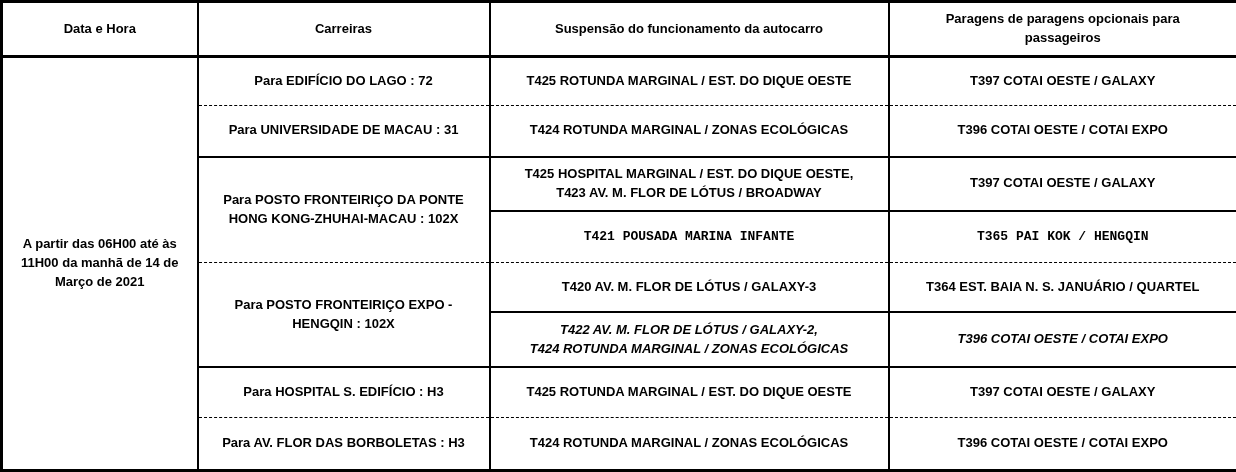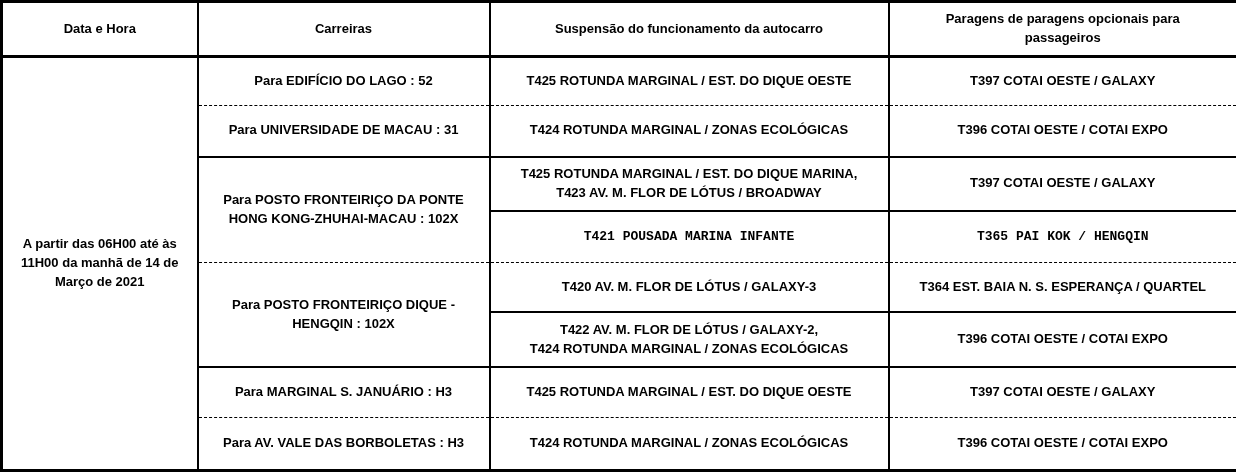--- a/index.html
+++ b/index.html
@@ -29,21 +29,21 @@
   }
   thead th { border-bottom: 3px solid #000000; height: 55px; }
   .vsep { border-left: 2px solid #000000; }
   .bt-dash  { border-top: 1px dashed #000000; }
   .bt-solid { border-top: 2px solid #000000; }
   tr.r1 { height: 49px; }
   tr.r2 { height: 51px; }
   tr.r3 { height: 54px; }
   tr.r4 { height: 52px; font-family: Liberation Mono, monospace; }
   tr.r5 { height: 49px; }
-  tr.r6 { height: 55px; }
+  tr.r6 { height: 55px; font-style: italic; }
   tr.r7 { height: 50px; }
   tr.r8 { height: 53px; }
 </style>
 </head>
 <body>
 
 <table class="notice">
   <colgroup>
     <col style="width:196px">
     <col style="width:292px">
@@ -57,55 +57,55 @@
       <th class="vsep">Suspensão do funcionamento da autocarro</th>
       <th class="vsep">Paragens de paragens opcionais para
 passageiros</th>
     </tr>
   </thead>
   <tbody>
     <tr class="r1">
       <td rowspan="8">A partir das 06H00 até às
 11H00 da manhã de 14 de
 Março de 2021</td>
-      <td class="vsep">Para EDIFÍCIO DO LAGO : 52</td>
+      <td class="vsep">Para EDIFÍCIO DO LAGO : 72</td>
       <td class="vsep">T425 ROTUNDA MARGINAL / EST. DO DIQUE OESTE</td>
       <td class="vsep">T397 COTAI OESTE / GALAXY</td>
     </tr>
     <tr class="r2">
       <td class="vsep bt-dash">Para UNIVERSIDADE DE MACAU : 31</td>
       <td class="vsep bt-dash">T424 ROTUNDA MARGINAL / ZONAS ECOLÓGICAS</td>
       <td class="vsep bt-dash">T396 COTAI OESTE / COTAI EXPO</td>
     </tr>
     <tr class="r3">
       <td class="vsep bt-solid" rowspan="2">Para POSTO FRONTEIRIÇO DA PONTE
 HONG KONG-ZHUHAI-MACAU : 102X</td>
-      <td class="vsep bt-solid">T425 ROTUNDA MARGINAL / EST. DO DIQUE MARINA,
+      <td class="vsep bt-solid">T425 HOSPITAL MARGINAL / EST. DO DIQUE OESTE,
 T423 AV. M. FLOR DE LÓTUS / BROADWAY</td>
       <td class="vsep bt-solid">T397 COTAI OESTE / GALAXY</td>
     </tr>
     <tr class="r4">
       <td class="vsep bt-solid">T421 POUSADA MARINA INFANTE</td>
       <td class="vsep bt-solid">T365 PAI KOK / HENGQIN</td>
     </tr>
     <tr class="r5">
-      <td class="vsep bt-dash" rowspan="2">Para POSTO FRONTEIRIÇO DIQUE -
+      <td class="vsep bt-dash" rowspan="2">Para POSTO FRONTEIRIÇO EXPO -
 HENGQIN : 102X</td>
       <td class="vsep bt-dash">T420 AV. M. FLOR DE LÓTUS / GALAXY-3</td>
-      <td class="vsep bt-dash">T364 EST. BAIA N. S. ESPERANÇA / QUARTEL</td>
+      <td class="vsep bt-dash">T364 EST. BAIA N. S. JANUÁRIO / QUARTEL</td>
     </tr>
     <tr class="r6">
       <td class="vsep bt-solid">T422 AV. M. FLOR DE LÓTUS / GALAXY-2,
 T424 ROTUNDA MARGINAL / ZONAS ECOLÓGICAS</td>
       <td class="vsep bt-solid">T396 COTAI OESTE / COTAI EXPO</td>
     </tr>
     <tr class="r7">
-      <td class="vsep bt-solid">Para MARGINAL S. JANUÁRIO : H3</td>
+      <td class="vsep bt-solid">Para HOSPITAL S. EDIFÍCIO : H3</td>
       <td class="vsep bt-solid">T425 ROTUNDA MARGINAL / EST. DO DIQUE OESTE</td>
       <td class="vsep bt-solid">T397 COTAI OESTE / GALAXY</td>
     </tr>
     <tr class="r8">
-      <td class="vsep bt-dash">Para AV. VALE DAS BORBOLETAS : H3</td>
+      <td class="vsep bt-dash">Para AV. FLOR DAS BORBOLETAS : H3</td>
       <td class="vsep bt-dash">T424 ROTUNDA MARGINAL / ZONAS ECOLÓGICAS</td>
       <td class="vsep bt-dash">T396 COTAI OESTE / COTAI EXPO</td>
     </tr>
   </tbody>
 </table>
 
 </body></html>

